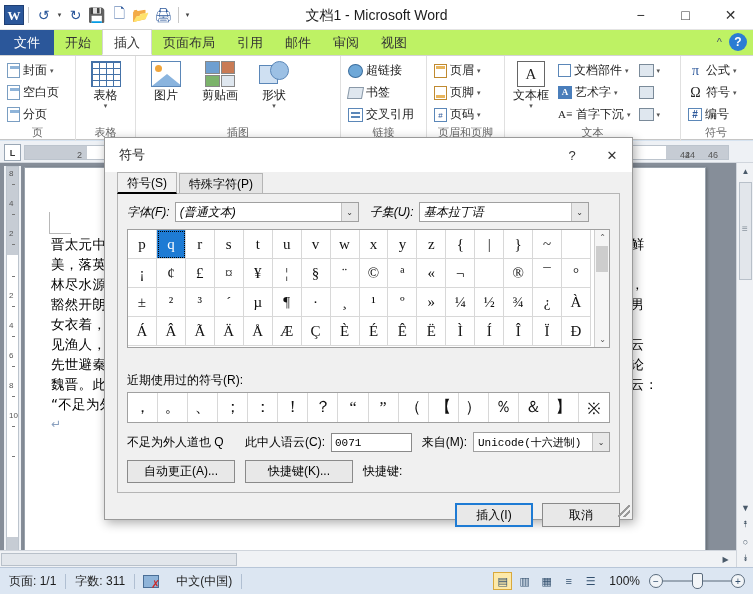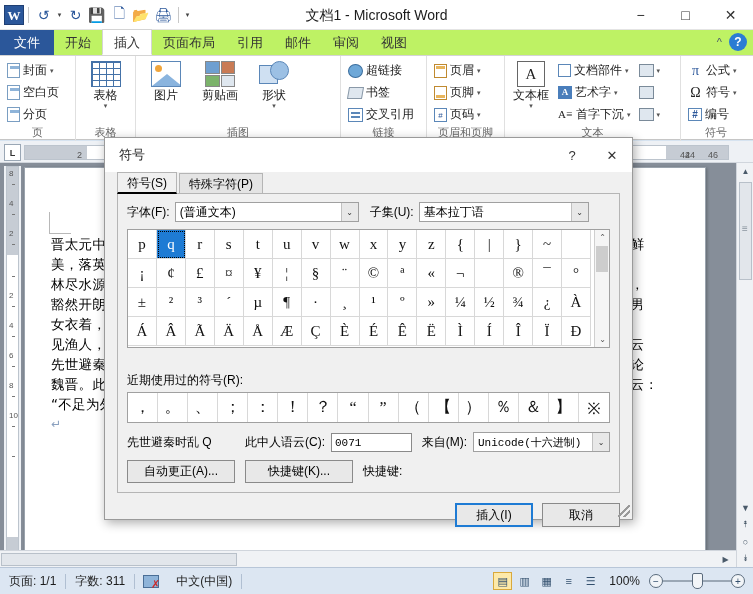--- a/index.html
+++ b/index.html
@@ -247,21 +247,21 @@
   .dlg-tbtns { margin-left:auto; display:flex; }
   .dlg-tbtns div { width:40px;height:34px;display:flex;align-items:center;justify-content:center;font-size:13px;color:#333;cursor:pointer; }
   .dlg-body { padding: 0 12px; }
   .dlgtabs { display:flex; height:22px; align-items:flex-end; margin-bottom:0; }
   .dlgtab {
     height:21px; line-height:20px; padding:0 9px; font-size:12px;
     border:1px solid #b5b5b5; background:#e4e4e4; cursor:pointer; margin-right:2px;
   }
   .dlgtab.active { background:#f0f0f0; border-bottom:2px solid #000000; height:22px; }
   .dlgpanel { border:1px solid #b5b5b5; padding:8px 9px 9px; background:#f0f0f0; margin-top:-1px; }
-  .frow { display:flex; align-items:center; gap:5px; margin-bottom:7px; }
+  .frow { display:flex; align-items:center; gap:5px; margin-bottom:7px;font-style:italic; }
   .flabel { font-size:12px; white-space:nowrap; }
   .combo {
     height:20px; background:#fff; border:1px solid #a0a0a0;
     display:flex; align-items:center; padding-left:4px; font-size:12px; position:relative;
   }
   .combo .cbtn {
     position:absolute; right:0; top:0; width:17px; height:18px; background:#e8e8e8;
     border-left:1px solid #c0c0c0; display:flex;align-items:center;justify-content:center;
     font-size:8px; color:#333; cursor:pointer;
   }
@@ -743,21 +743,21 @@
               <div class="reccell">【</div>
               <div class="reccell">）</div>
               <div class="reccell">％</div>
               <div class="reccell">＆</div>
               <div class="reccell">】</div>
               <div class="reccell">※</div>
             </div>
         </div>
 
         <div class="infrow">
-          <span class="charname">先世避秦时乱 Q</span>
+          <span class="charname">不足为外人道也 Q</span>
           <span class="flabel">此中人语云(C):</span>
           <div class="codebox">0071</div>
           <span class="flabel" style="margin-left:4px">来自(M):</span>
           <div class="combo" style="width:160px">
             <span style="font-family:'Liberation Mono',monospace;font-size:11px">Unicode(十六进制)</span>
             <span class="cbtn">⌄</span>
           </div>
         </div>
 
         <div class="btnrow">

